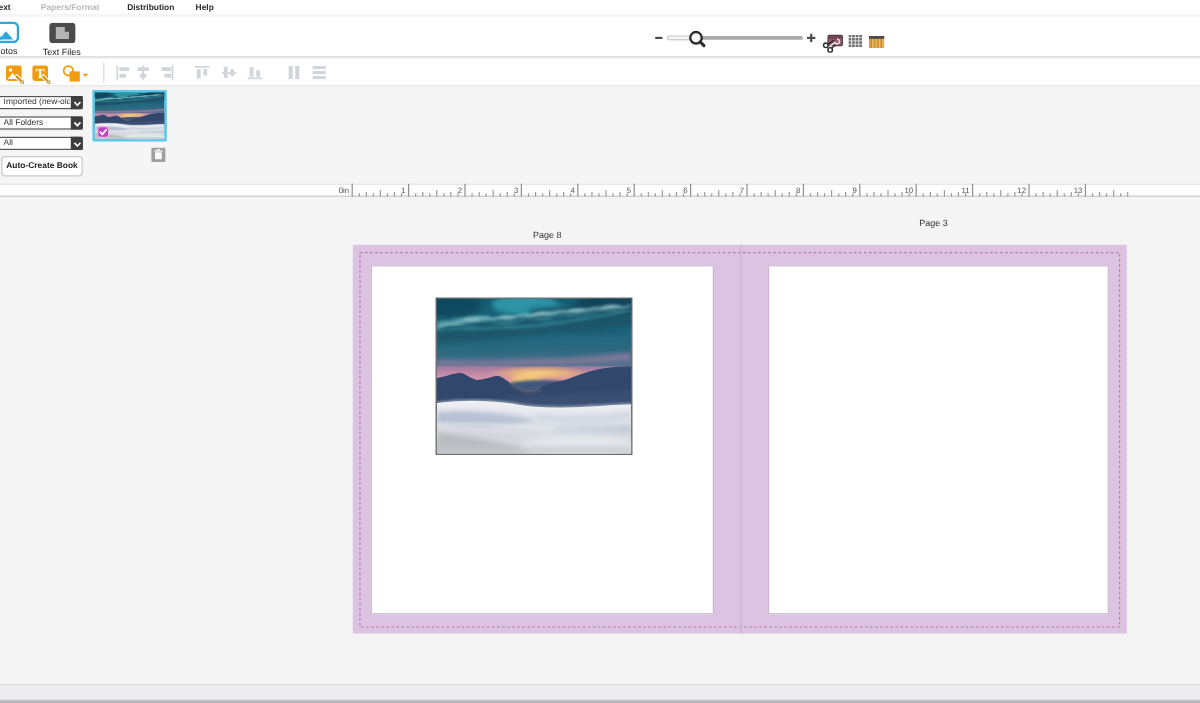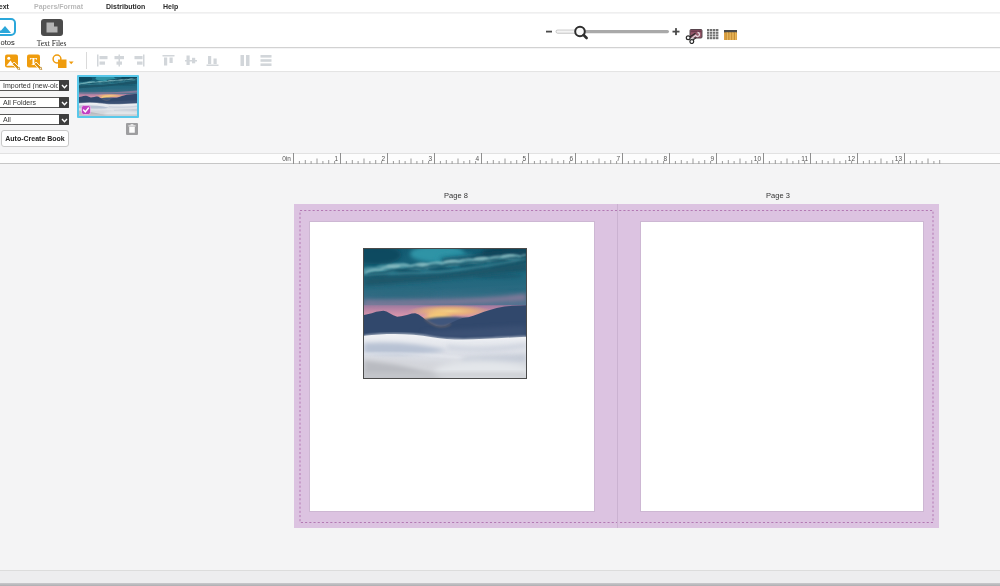--- a/index.html
+++ b/index.html
@@ -24,21 +24,21 @@
 <circle cx="9.5" cy="6" r="2" fill="#2ba7da"></circle>
 <path d="M3 15 L9 7 L14 15 Z" fill="#2ba7da"></path>
 <path d="M11 15 L17 8 L23 15 Z" fill="#2ba7da"></path>
 </svg>
 <div class="abs" style="left:-13px;top:38px;width:32px;text-align:center;font-size:7.5px;color:#222;">Photos</div>
 
 <svg class="abs" style="left:41px;top:19px;" width="22" height="17" viewBox="0 0 22 17">
 <rect x="0" y="0" width="22" height="17" rx="3" fill="#4b4b4b"></rect>
 <path d="M5.5 3.5 h7.5 v4 h3.5 v6 h-11 z" fill="#b4b4b4"></path>
 </svg>
-<div class="abs" style="left:31px;top:39px;width:41px;text-align:center;font-size:7.5px;color:#222;font-family:Liberation Serif, serif;">Text Files</div>
+<div class="abs" style="left:31px;top:39px;width:41px;text-align:center;font-size:7.5px;color:#222;">Text Files</div>
 
 <svg class="abs" style="left:540px;top:22px;" width="150" height="24" viewBox="0 0 150 24">
 <rect x="6" y="8.7" width="6" height="1.8" fill="#4a4a4a"></rect>
 <rect x="16" y="8" width="113" height="3.2" rx="1.6" fill="#a9a9a9"></rect>
 <rect x="16" y="8" width="24" height="3.2" rx="1.6" fill="#f4f4f4" stroke="#c2c2c2" stroke-width="0.8"></rect>
 <rect x="132.5" y="8.7" width="7" height="1.8" fill="#4a4a4a"></rect>
 <rect x="135.1" y="6.1" width="1.8" height="7" fill="#4a4a4a"></rect>
 <circle cx="40" cy="9.5" r="4.8" fill="#f8f8f8" stroke="#2d2d2d" stroke-width="2"></circle>
 <path d="M43.6 13 L46.6 16" stroke="#2d2d2d" stroke-width="2.6" stroke-linecap="round"></path>
 </svg>
@@ -405,21 +405,21 @@
     <text x="667.0" y="8" font-size="6.5" fill="#555" text-anchor="end">8</text>
     <text x="714.0" y="8" font-size="6.5" fill="#555" text-anchor="end">9</text>
     <text x="761.0" y="8" font-size="6.5" fill="#555" text-anchor="end">10</text>
     <text x="808.0" y="8" font-size="6.5" fill="#555" text-anchor="end">11</text>
     <text x="855.0" y="8" font-size="6.5" fill="#555" text-anchor="end">12</text>
     <text x="902.0" y="8" font-size="6.5" fill="#555" text-anchor="end">13</text>
   </svg>
 
 <div class="abs" style="left:0;top:165px;width:1000px;height:405px;background:#f4f4f5;"></div>
 <div class="abs" style="left:430px;top:191px;width:52px;text-align:center;font-size:7.5px;color:#333;">Page 8</div>
-<div class="abs" style="left:752px;top:191px;width:52px;text-align:center;font-size:7.5px;color:#333;">Page 3</div>
+<div class="abs" style="left:752px;top:181px;width:52px;text-align:center;font-size:7.5px;color:#333;">Page 3</div>
 
 <div class="abs" style="left:294px;top:204px;width:645px;height:324px;background:#dcc3e1;"></div>
 <svg class="abs" style="left:294px;top:204px;" width="645" height="324" viewBox="0 0 645 324">
     <rect x="6" y="6.5" width="633" height="312" fill="none" stroke="#b379b3" stroke-width="1" stroke-dasharray="2.1 2.1"></rect>
   </svg>
 <div class="abs" style="left:617px;top:204px;width:1px;height:324px;background:#cbb2d1;"></div>
 <div class="abs" style="left:309px;top:221px;width:286px;height:291px;background:#fff;border:1px solid #cdb7d3;"></div>
 <div class="abs" style="left:640px;top:221px;width:284px;height:291px;background:#fff;border:1px solid #cdb7d3;"></div>
 
 <svg class="abs" style="left:363px;top:248px;border:1px solid #4a4a4a;" width="164" height="131" viewBox="0 0 166 133" preserveAspectRatio="none">

